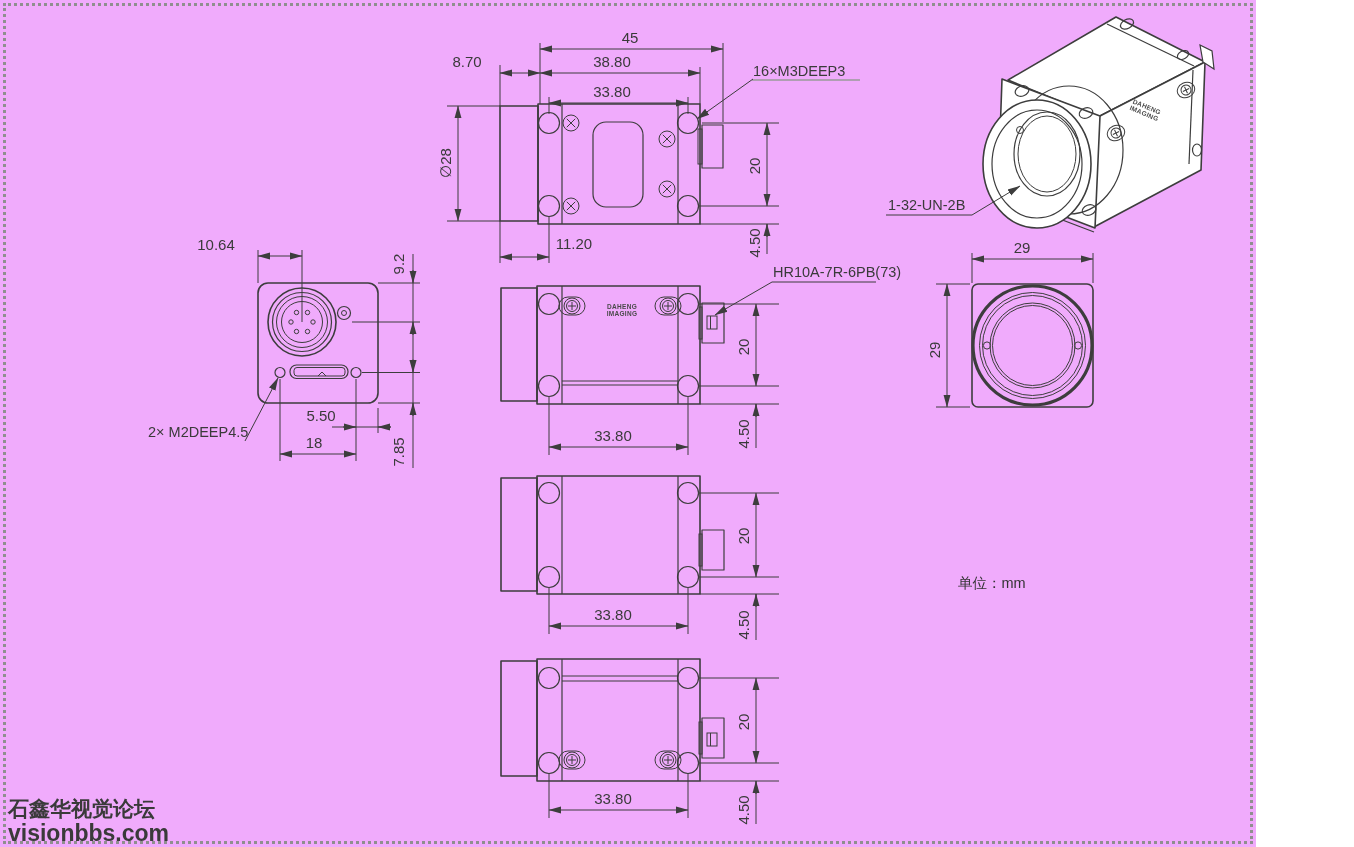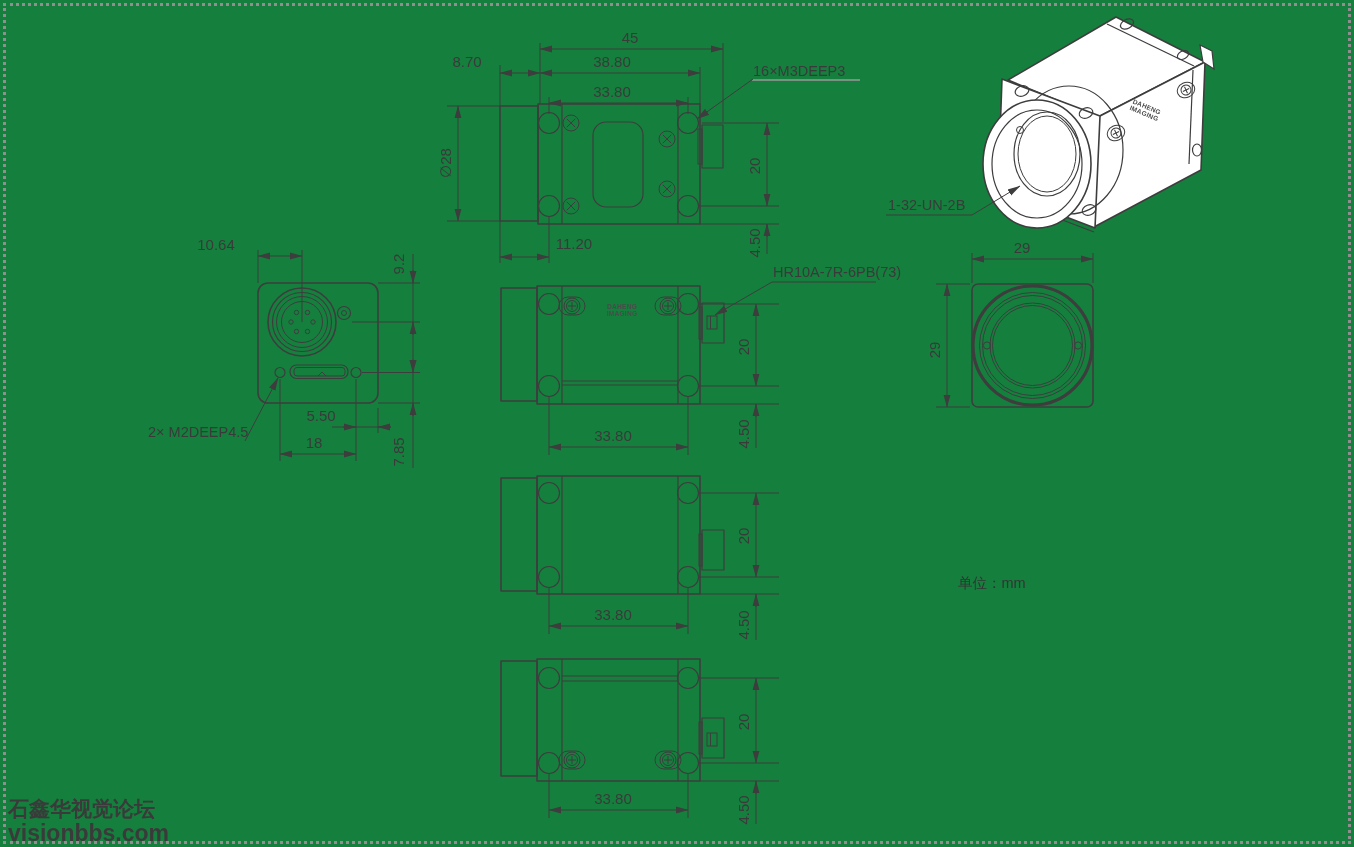--- a/index.html
+++ b/index.html
@@ -1,16 +1,16 @@
 <!DOCTYPE html>
 <html><head>
 <meta charset="utf-8">
 <style>
   html,body{margin:0;padding:0;background:#fff;}
-  .page{position:relative;width:1354px;height:847px;background:#15803d;overflow:hidden;
+  .page{position:relative;width:1256px;height:847px;background:#f0abfc;overflow:hidden;
         font-family:"Liberation Sans","DejaVu Sans",sans-serif;}
   .page-border{position:absolute;left:3px;top:3px;right:3px;bottom:3px;
         border:3px dotted #8f8f8f;pointer-events:none;}
   svg{position:absolute;left:0;top:0;}
   
   .b  {stroke:#3d3d3d;stroke-width:1.6;fill:none;stroke-linejoin:round;}
   .m  {stroke:#3d3d3d;stroke-width:1.2;fill:none;stroke-linejoin:round;}
   .t  {stroke:#3d3d3d;stroke-width:1;fill:none;}
   .bw {stroke:#3d3d3d;stroke-width:1.6;fill:#fff;stroke-linejoin:round;}
   .mw {stroke:#3d3d3d;stroke-width:1.2;fill:#fff;}

